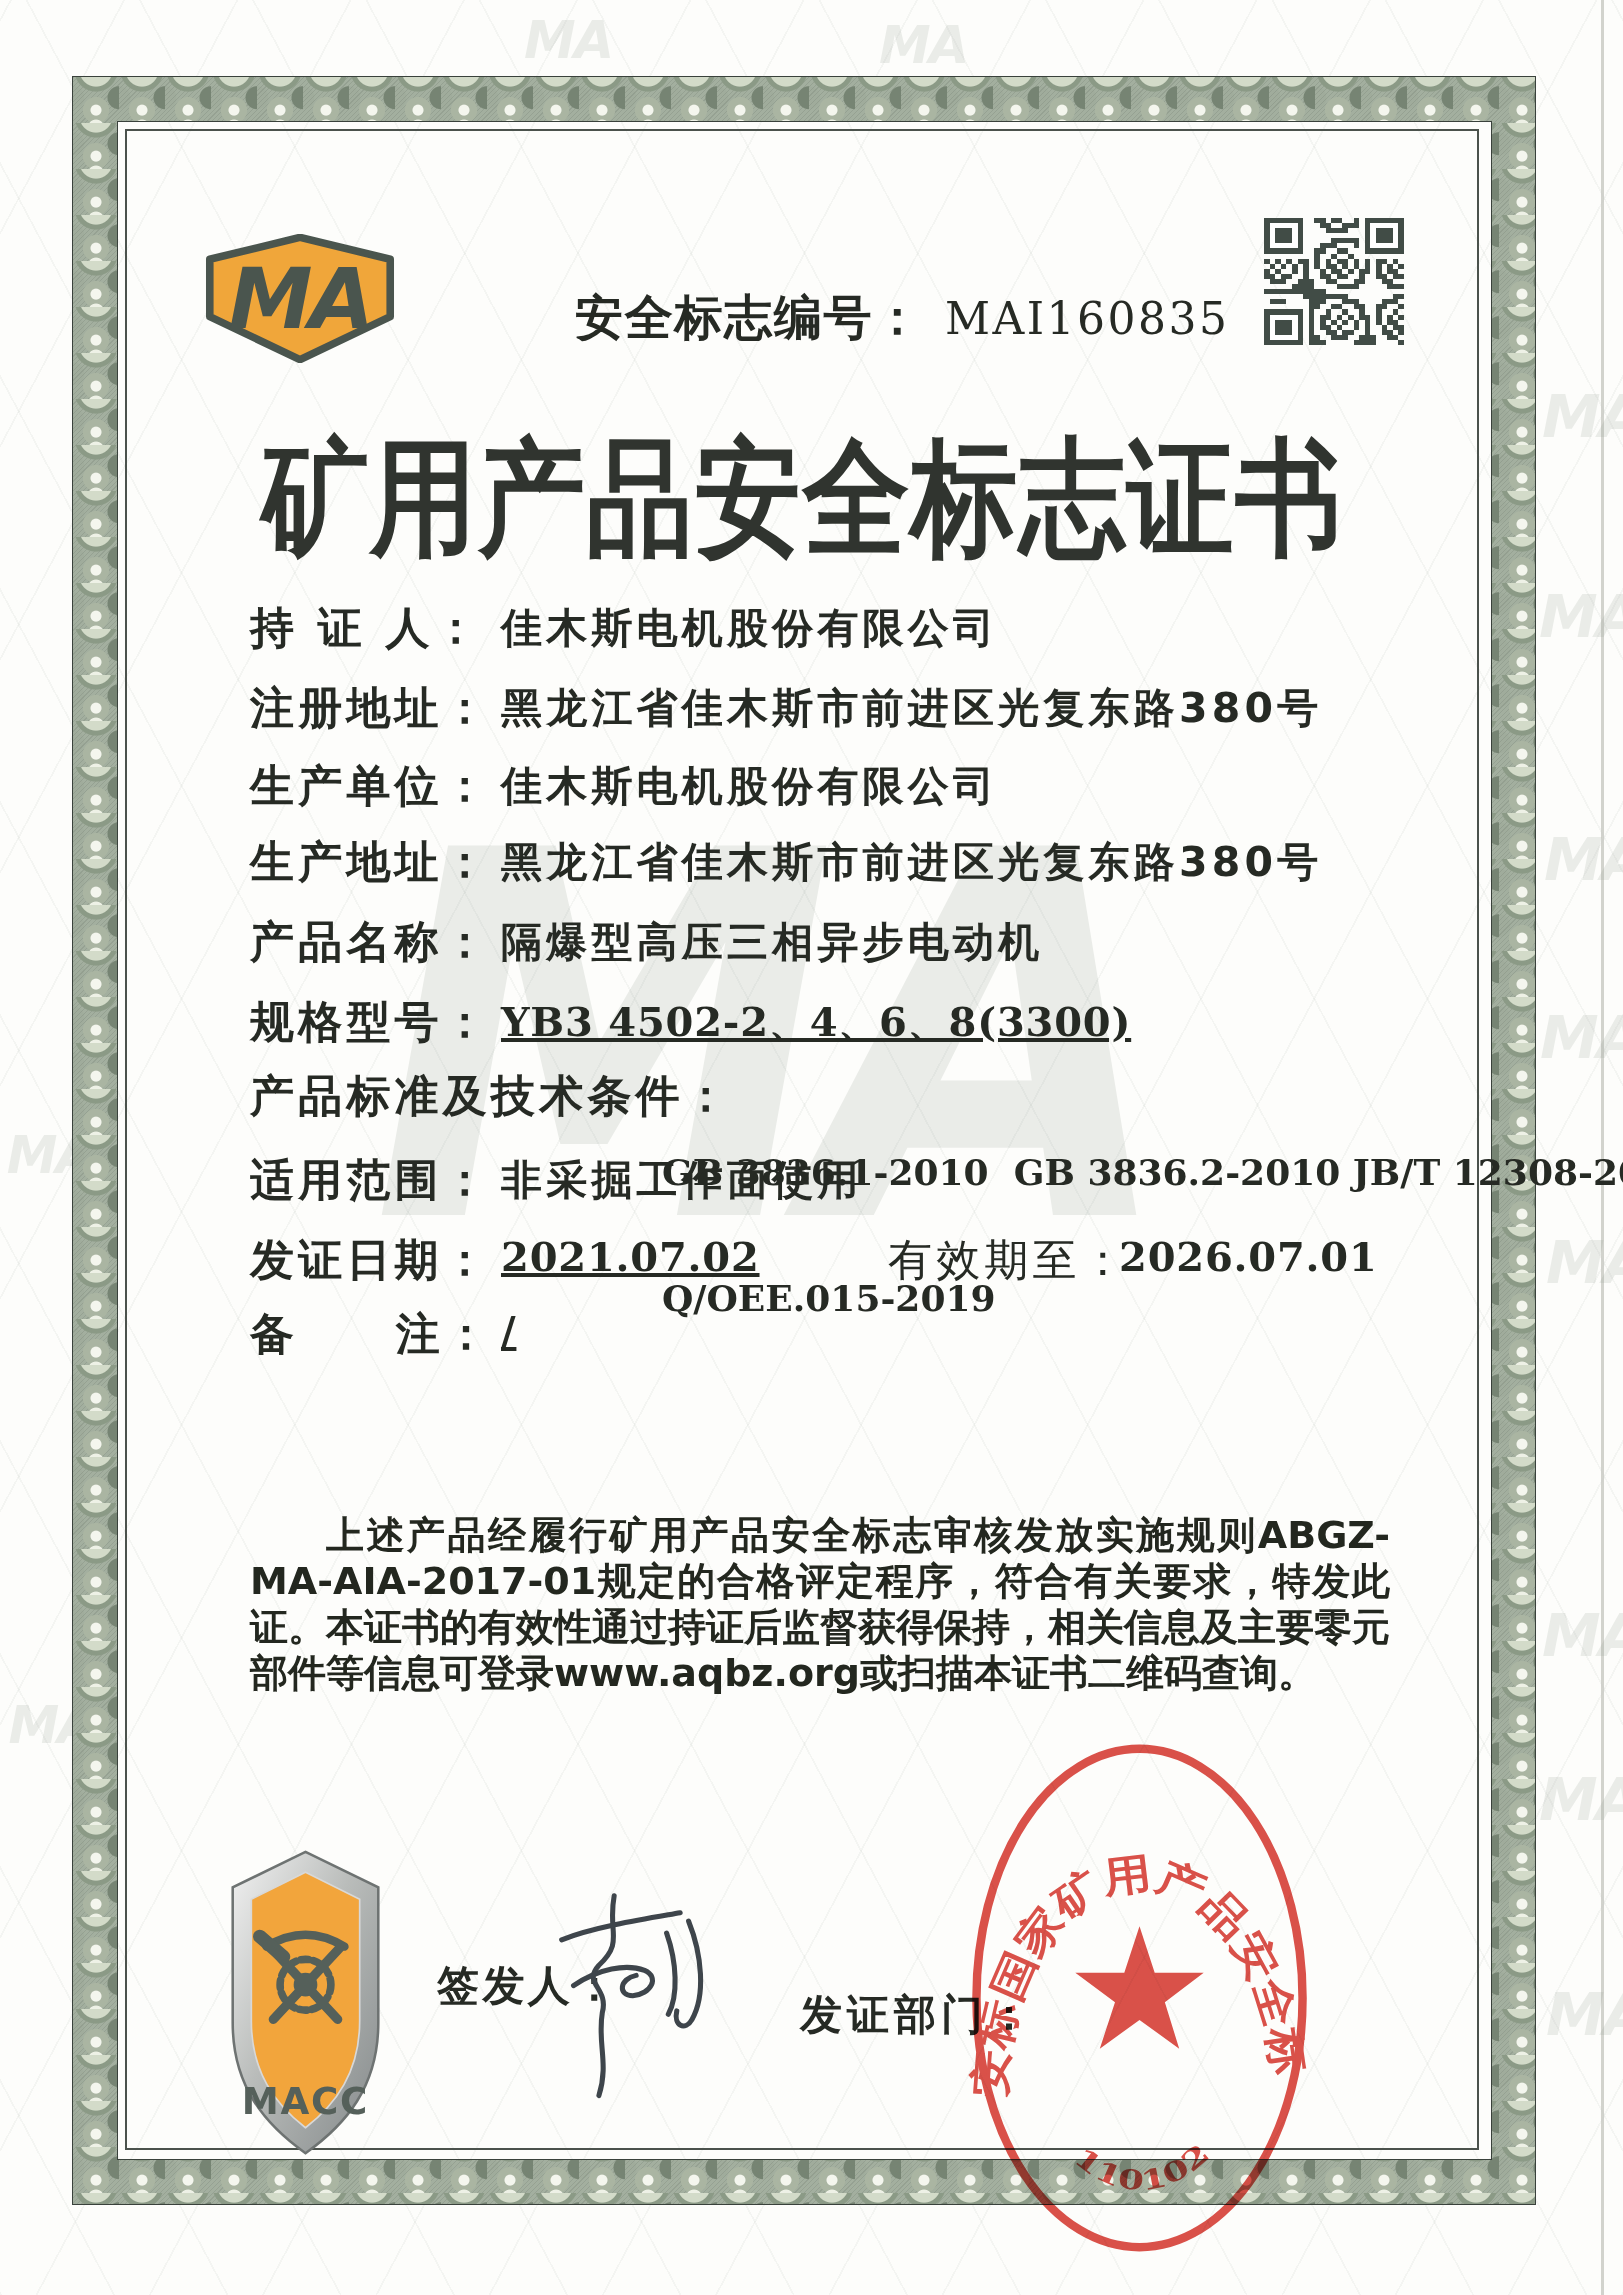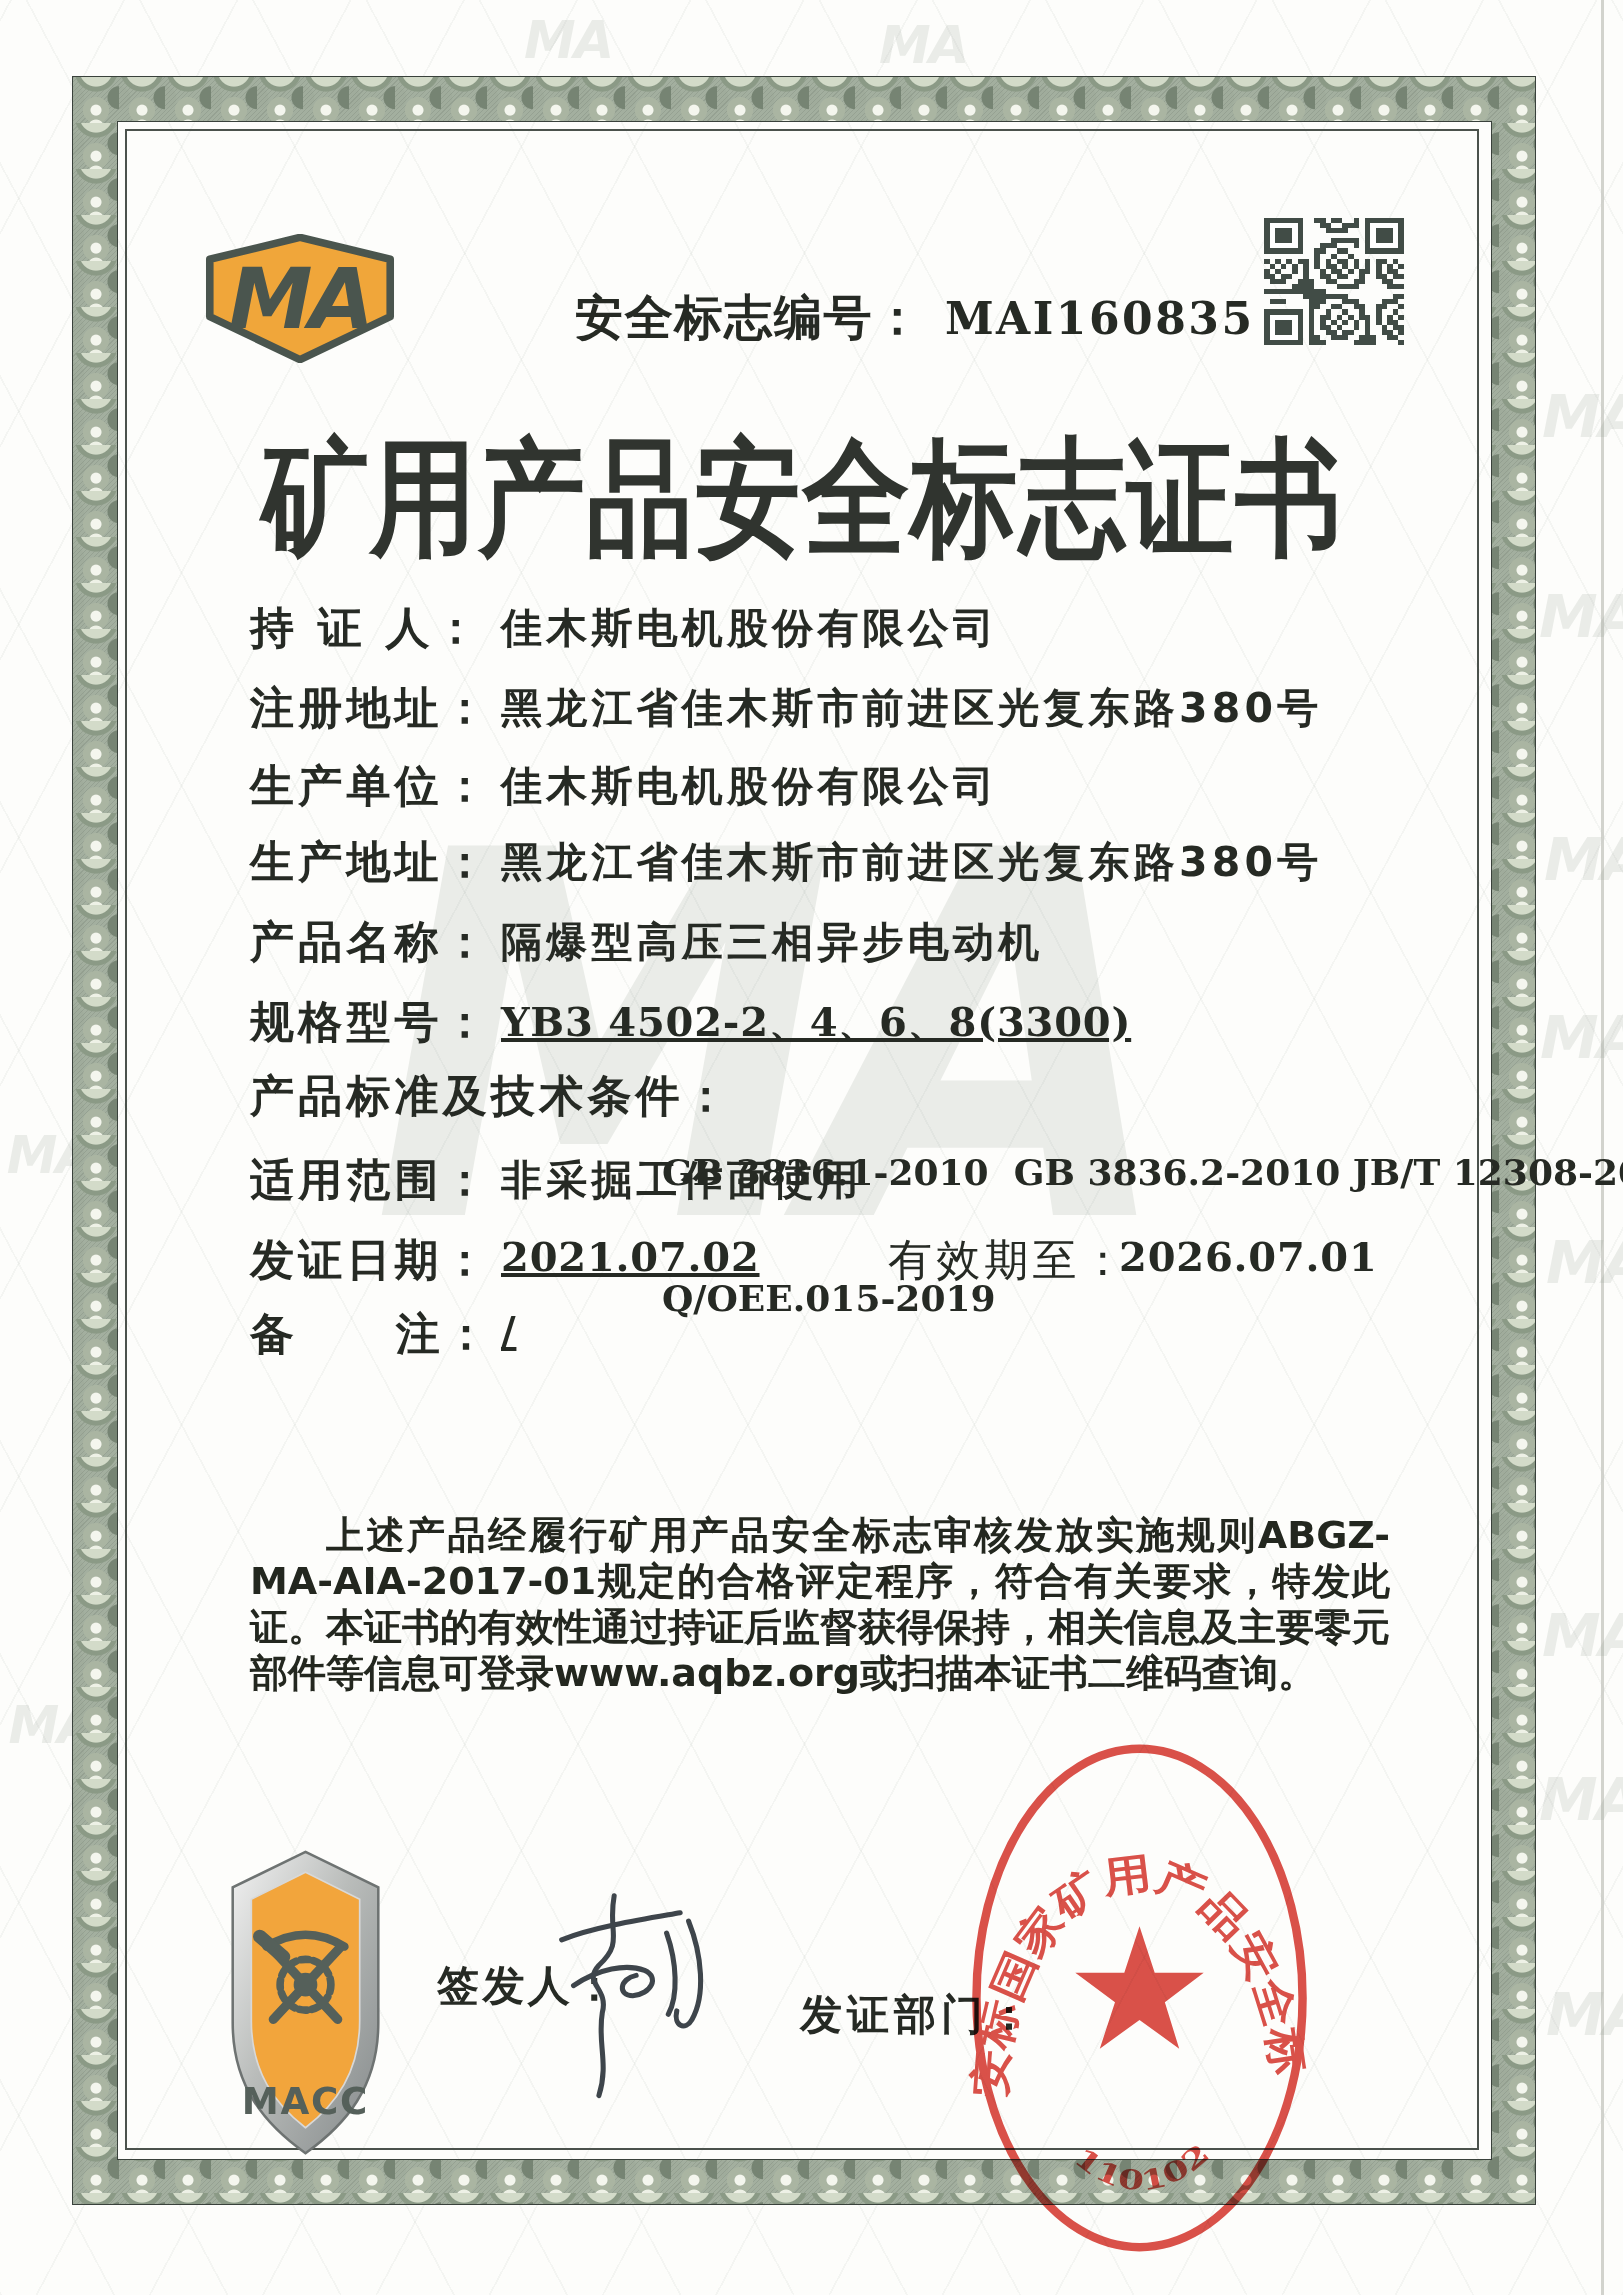--- a/index.html
+++ b/index.html
@@ -31,21 +31,21 @@
   .inner-frame{position:absolute;left:125px;top:129px;width:1354px;height:2021px;z-index:5;
         border:2.5px solid #4b524c;box-sizing:border-box;}
   
   .wm-central{position:absolute;left:338px;top:786px;z-index:4;font-size:507px;line-height:1;font-weight:900;
         font-style:italic;color:rgba(125,138,128,.15);letter-spacing:-24px;transform:scaleX(.92);}
   
   .content{position:absolute;inset:0;z-index:6;color:#262a24;}
   .ma-badge{position:absolute;left:201px;top:234px;}
   .serial{position:absolute;left:554px;top:286px;white-space:nowrap;}
   .serial .s-label{font-size:48px;font-weight:bold;letter-spacing:1.7px;margin-left:21px;}
-  .serial .s-value{font-size:44px;font-weight:bold;font-family:"DejaVu Serif",serif;letter-spacing:2.5px;margin-left:22px;}
+  .serial .s-value{font-size:44px;font-weight:normal;font-family:"DejaVu Serif",serif;letter-spacing:2.5px;margin-left:22px;}
   .qr{position:absolute;left:1264px;top:218px;}
   .title{position:absolute;left:125px;top:404px;width:1354px;text-align:center;margin-top:25px;}
   .title span{display:inline-block;font-size:127px;line-height:1.08;font-weight:900;color:#30342f;
         font-family:"DejaVu Serif",serif;letter-spacing:1.7px;transform:scaleX(.84);white-space:nowrap;}
   .frow{position:absolute;left:250px;white-space:nowrap;}
   .flabel{font-size:44px;font-weight:bold;letter-spacing:4.2px;white-space:pre;}
   .fval{position:absolute;left:223px;top:1.7px;font-size:41px;font-weight:bold;letter-spacing:4.2px;white-space:pre;margin-left:28px;}
   .fval.latin{font-family:"DejaVu Serif",serif;font-size:40px;letter-spacing:0.8px;text-decoration:underline;}
   .fval.std{left:384px;top:0;font-size:36px;line-height:42px;font-family:"DejaVu Serif",serif;letter-spacing:0;}
   .flabel2{position:absolute;left:638px;top:0;font-size:44px;font-weight:normal;letter-spacing:4.2px;white-space:pre;}

